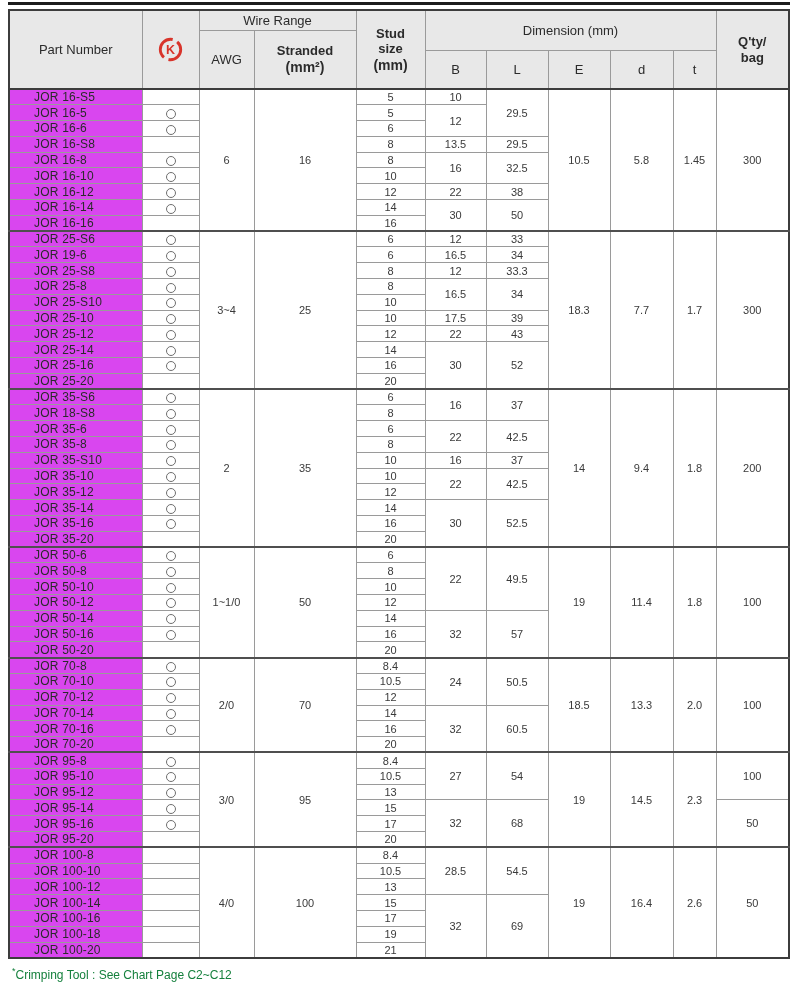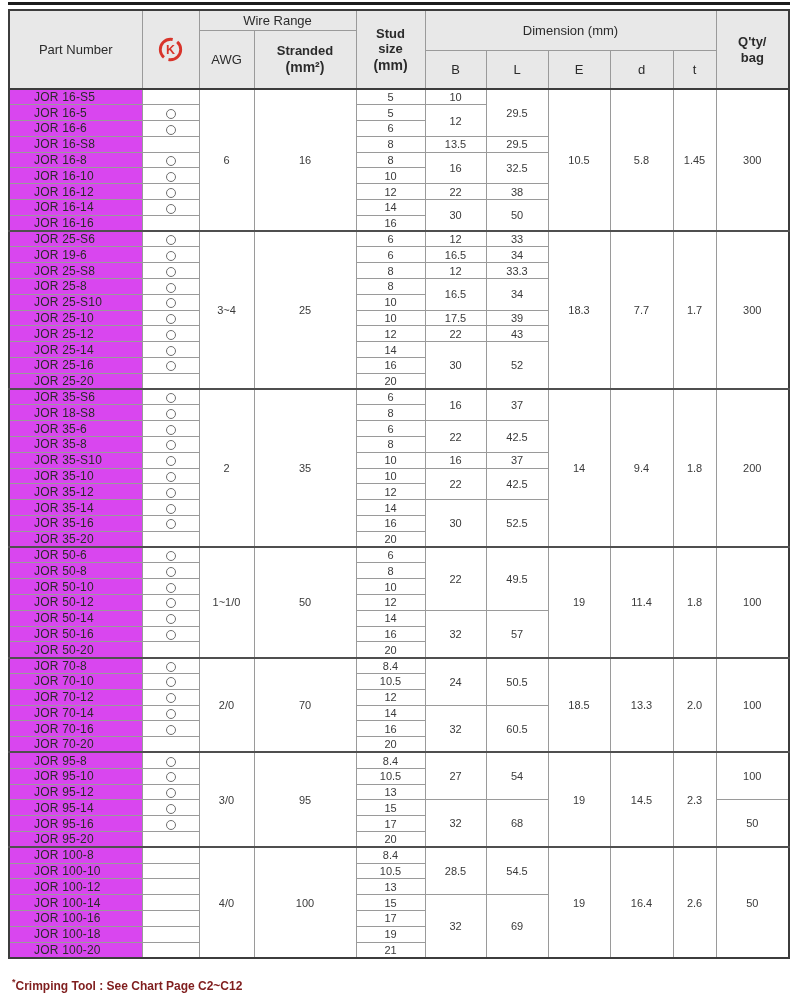--- a/index.html
+++ b/index.html
@@ -12,21 +12,21 @@
   tr.h1{height:20px;} tr.h2{height:20px;} tr.h3{height:39px;}
   tbody tr{height:15.8px;}
   tbody td{font-size:11px;background:#ffffff;color:#3a3a3a;}
   td.part{background:#d946ef;text-align:left;padding-left:24px;font-size:12px;color:#2b2b2b;letter-spacing:0.2px;white-space:nowrap;}
   tr.group-start td{border-top:2px solid #4f4f4f;}
   tbody tr:first-child td{border-top:2px solid #3c3c3c;}
   .hline{display:block;line-height:1.2;font-weight:bold;}
   .sub{font-size:14px;}
   .omark{display:inline-block;width:8px;height:8px;border:1px solid #6f6f6f;border-radius:50%;background:transparent;vertical-align:middle;}
   .kwrap{display:flex;align-items:center;justify-content:center;}
-  .footnote{margin-top:18px;padding-left:4px;font-size:12px;color:#7f1d1d;font-weight:bold;}
+  .footnote{margin-top:7px;padding-left:4px;font-size:12px;color:#15803d;}
   .footnote sup{font-size:9px;}
 </style>
 </head>
 <body>
 
 <div class="page">
   <div class="top-rule"></div>
 
   <table class="parts">
     <colgroup>

